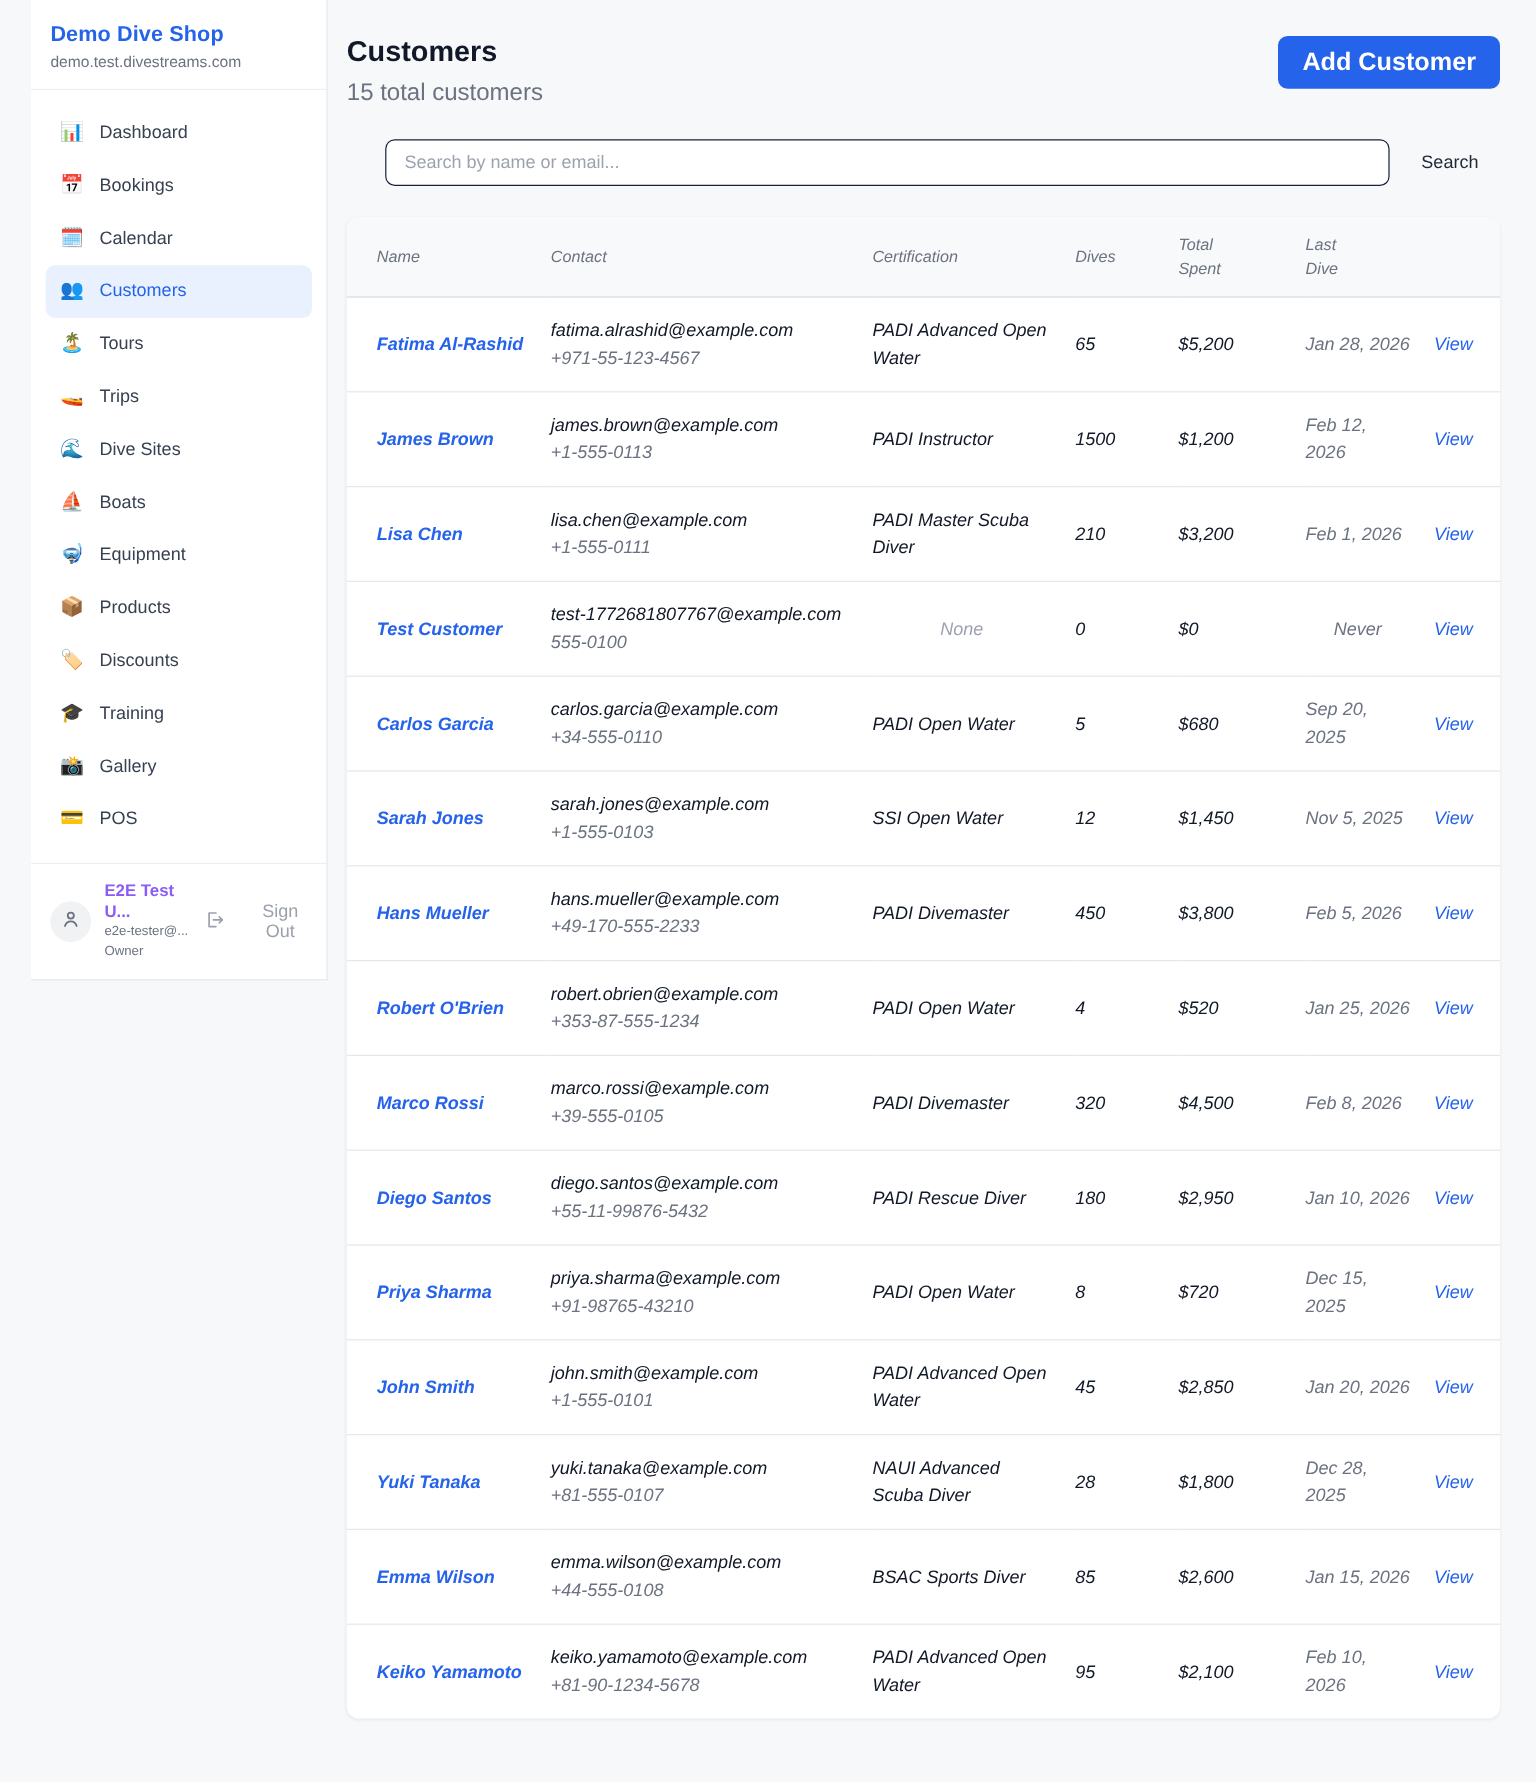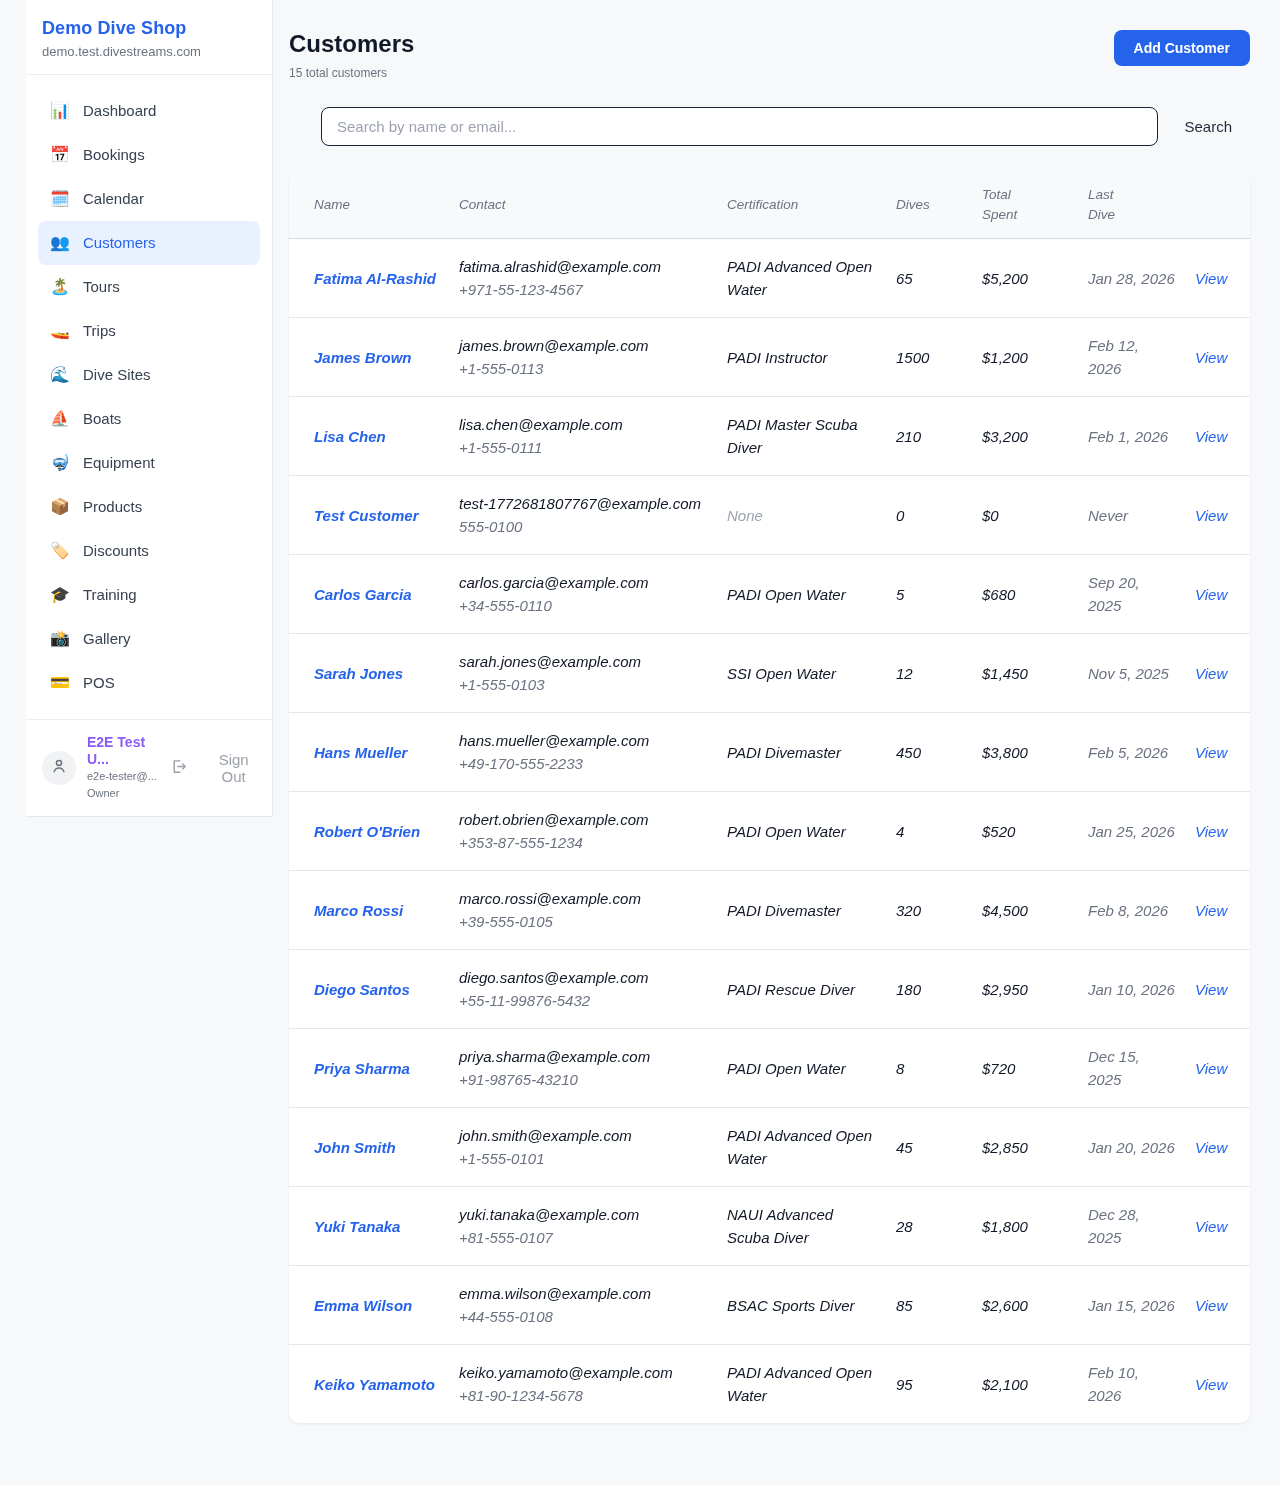--- a/index.html
+++ b/index.html
@@ -44,24 +44,24 @@
   .user-email, .user-role { font-size:11px; color:#6b7280; line-height:17px; }
   .signout {
     margin-left:auto; display:flex; align-items:center; gap:24px;
     color:#9aa1ab; font-size:15px; background:none; border:none;
     font-family:inherit; cursor:pointer;
   }
   
   .main { margin-left:257px; padding:30px 30px 35px 32px; }
   .main-header { display:flex; justify-content:space-between; align-items:flex-start; }
   .page-title { font-size:24px; font-weight:700; color:#111827; }
-  .page-subtitle { font-size:12px; color:#6b7280; margin-top:8px; }
+  .page-subtitle { font-size:20px; color:#6b7280; margin-top:8px; }
   .add-btn {
     background:#2563eb; color:#ffffff; border:none;
-    font-family:inherit; font-size:14px; font-weight:600;
+    font-family:inherit; font-size:21px; font-weight:600;
     padding:10px 20px; border-radius:8px; cursor:pointer;
   }
   .search-row { display:flex; align-items:center; margin-top:27px;padding-left:32px; }
   .search-input {
     flex:1; height:39px;
     border:1px solid #16213a; border-radius:8px;
     padding:0 15px; font-size:15px; font-family:inherit; color:#111827;
     background:#ffffff; outline:none;
   }
   .search-input::placeholder { color:#9ca3af; }
@@ -87,21 +87,21 @@
     padding:16px 20px 16px 0;
     border-top:1px solid #e5e7eb;
     font-size:15px; vertical-align:middle; line-height:23px;
   }
   tbody tr:first-child td { border-top:none; }
   th:first-child, td:first-child { padding-left:25px; }
   .name-link { color:#2563eb; font-weight:600; text-decoration:none; cursor:pointer; }
   .contact-email { color:#111827; }
   .contact-phone { color:#6b7280; }
   .cell-cert { color:#111827;margin-left:37px; }
-  .cell-cert.muted, .cell-muted { color:#9ca3af; }
+  .cell-cert.muted, .cell-muted { color:#9ca3af;text-align:center; }
   .cell-dives, .cell-spent { color:#111827; }
   .cell-lastdive { color:#6b7280; }
   .view-link { color:#2563eb; text-decoration:none; cursor:pointer; }
 </style>
 </head>
 <body>
 
 <aside class="sidebar">
   <div class="side-header">
     <div class="side-title">Demo Dive Shop</div>

